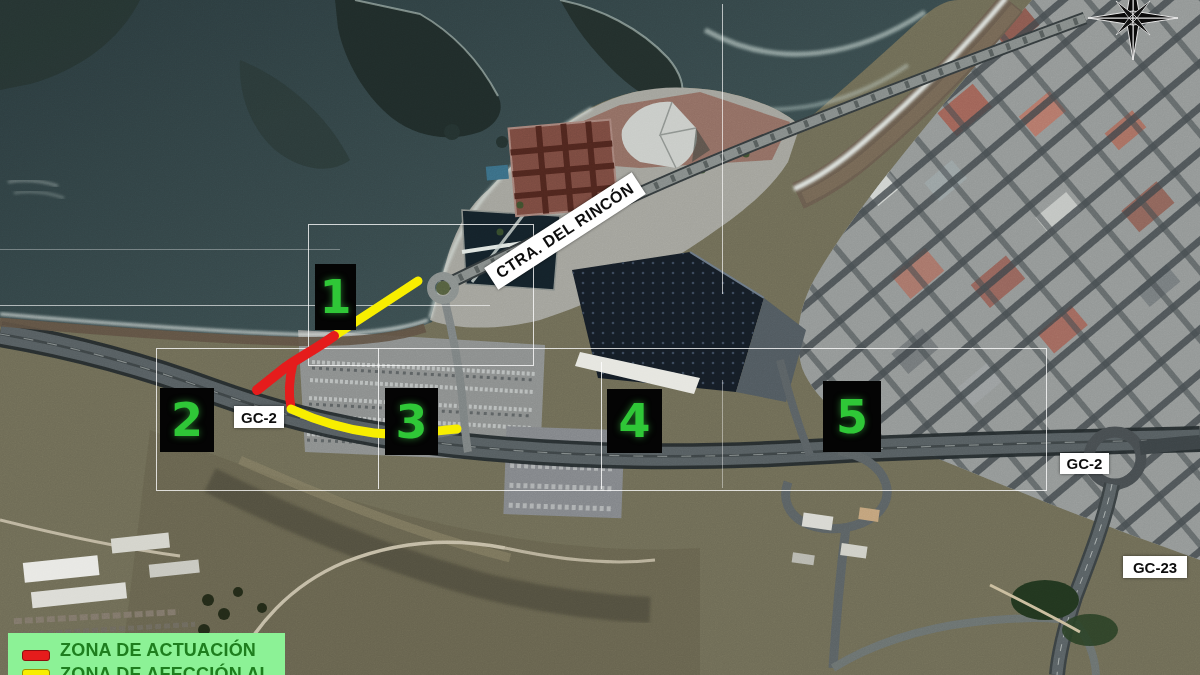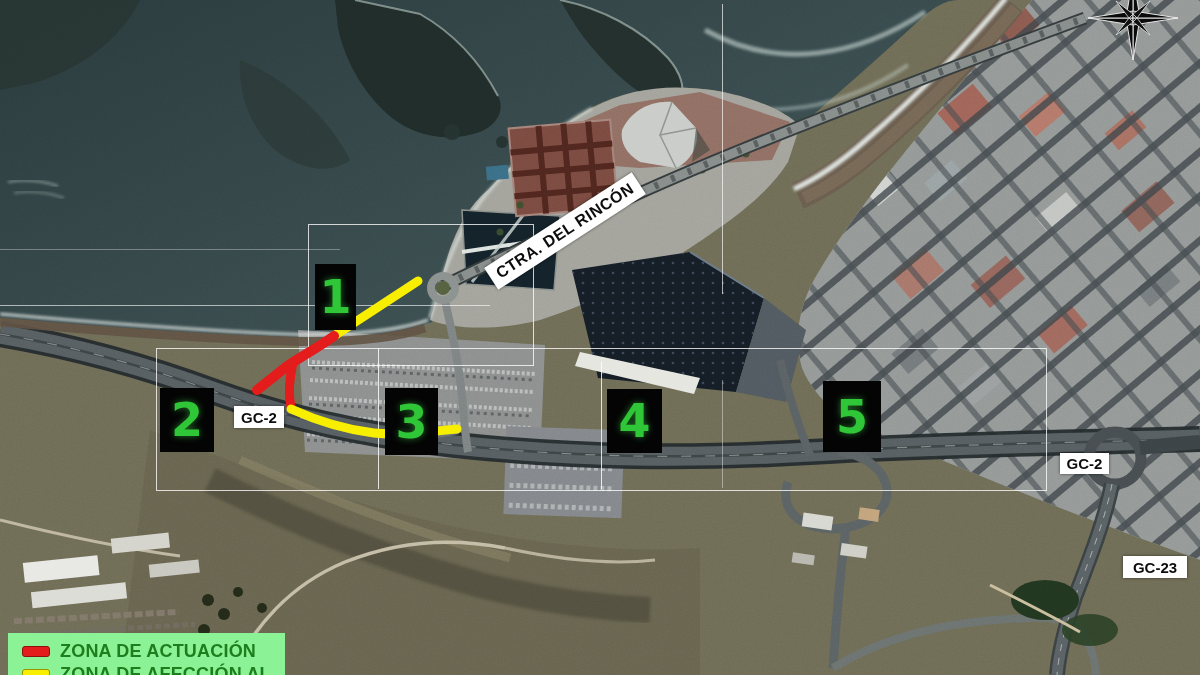--- a/index.html
+++ b/index.html
@@ -22,21 +22,21 @@
   #lbl-gc2e{left:1060px;top:453px;width:49px;height:21px;}
   #lbl-gc23{left:1123px;top:556px;width:64px;height:22px;}
   #marker-1{left:315px;top:264px;width:41px;height:66px;}
   #marker-2{left:160px;top:388px;width:54px;height:64px;}
   #marker-3{left:385px;top:388px;width:53px;height:67px;}
   #marker-4{left:607px;top:389px;width:55px;height:64px;}
   #marker-5{left:823px;top:381px;width:58px;height:71px;}
   .legend{position:absolute;left:8px;top:633px;width:277px;height:62px;
           background:#8cf296;z-index:5;}
   .legrow{position:absolute;left:0;height:20px;display:flex;align-items:center;}
-  .legrow.r1{top:8px;}
+  .legrow.r1{top:8px;align-items:flex-end;}
   .legrow.r2{top:31px;}
   .swatch{display:inline-block;width:26px;height:9px;margin-left:14px;margin-right:10px;
           border-radius:3px;}
   .swatch.red{background:#e51c1c;border:1px solid #8d0f0f;}
   .swatch.yellow{background:#f8ee00;border:1px solid #9c9300;}
   .legtext{font:bold 18px "Liberation Sans",sans-serif;color:#1e7e1e;letter-spacing:.2px;}
   #compass{position:absolute;left:1087px;top:-28px;z-index:5;}
 </style>
 </head>
 <body>

